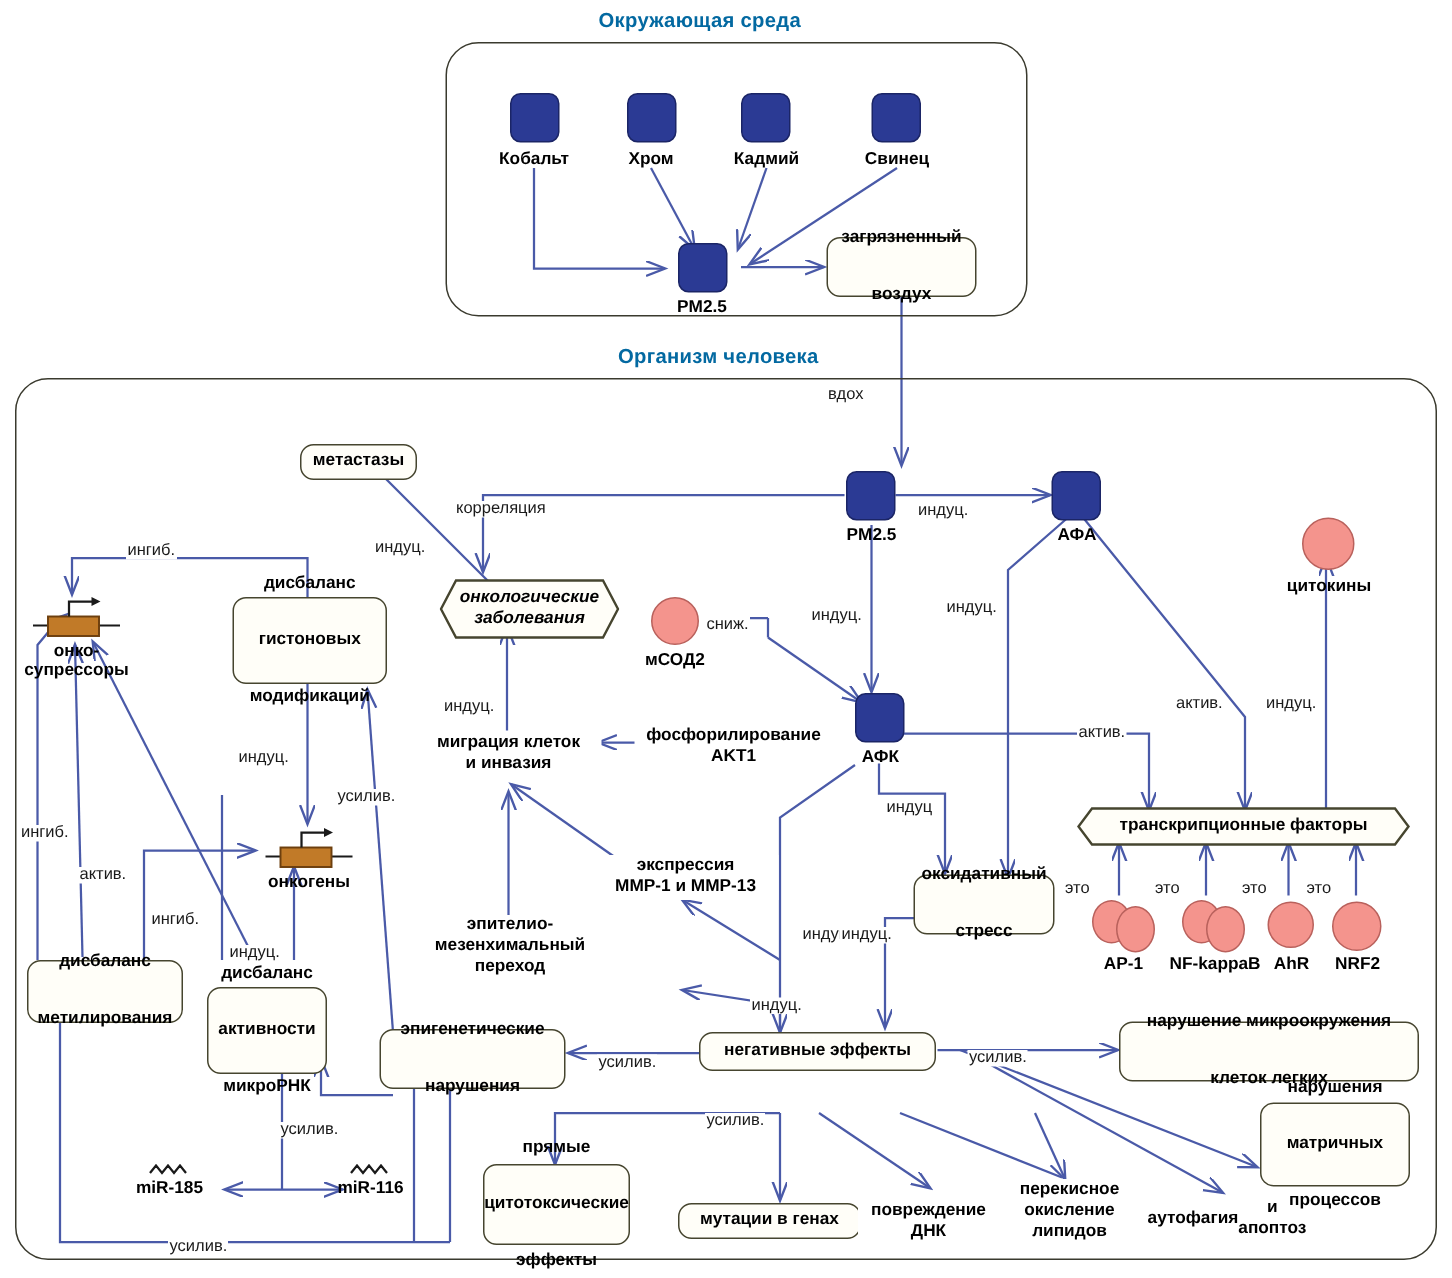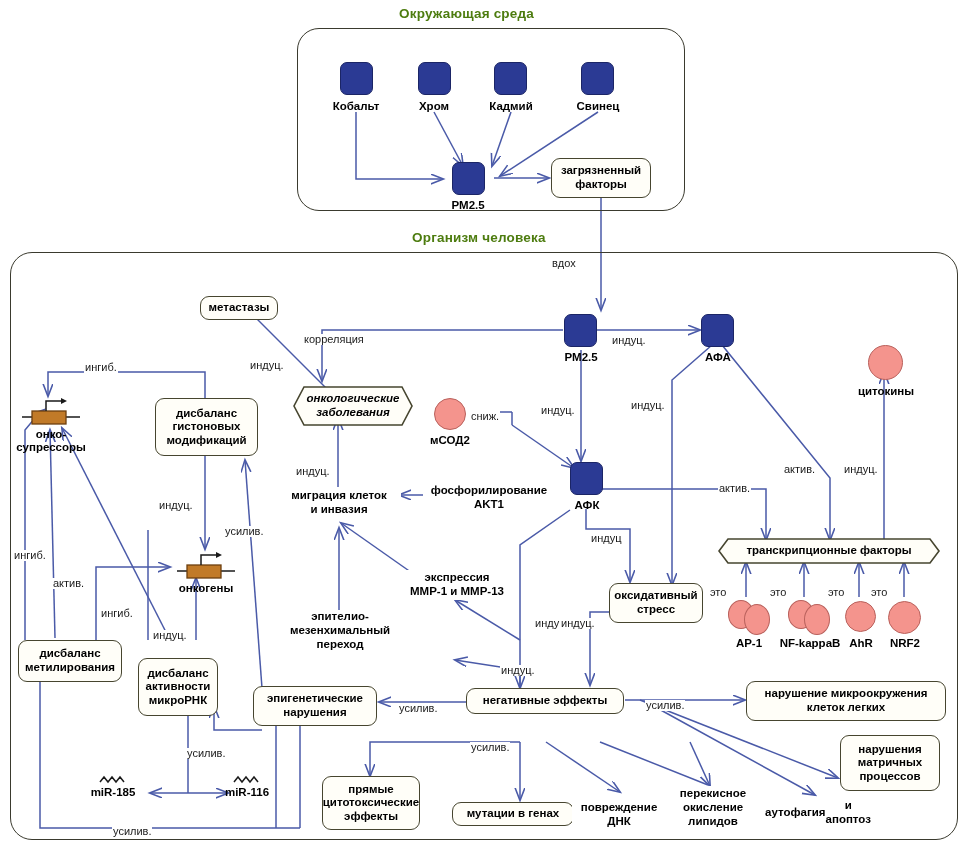--- a/index.html
+++ b/index.html
@@ -20,21 +20,21 @@
     position: absolute;
     left: 0; top: 0;
     width: 968px; height: 852px;
     pointer-events: none;
   }
   
   .section-title {
     position: absolute;
     font-weight: bold;
     font-size: 13.5px;
-    color: #4d7c0f;
+    color: #0369a1;
     white-space: nowrap;
     letter-spacing: .2px;
   }
   
   .frame {
     position: absolute;
     border: 1.6px solid #3a3a2e;
     border-radius: 22px;
     background: transparent;
   }
@@ -46,20 +46,21 @@
     background: #fffef8;
     font-size: 11.5px;
     font-weight: bold;
     color: #000;
     line-height: 1.18;
     display: flex;
     align-items: center;
     justify-content: center;
     text-align: center;
     padding: 2px 5px;
+    gap: 24px;
   }
   
   .tnode {
     position: absolute;
     font-size: 11.5px;
     font-weight: bold;
     color: #000;
     line-height: 1.2;
     text-align: center;
     background: #ffffff;
@@ -256,21 +257,21 @@
   <div class="cap" style="left:471px; top:100px; width:80px;">Кадмий</div>
 
   <div class="bsq" style="left:581px; top:62px; width:33px; height:33px;"></div>
   <div class="cap" style="left:558px; top:100px; width:80px;">Свинец</div>
 
   <div class="bsq" style="left:452px; top:162px; width:33px; height:33px;"></div>
   <div class="cap" style="left:428px; top:199px; width:80px;">PM2.5</div>
 
   <div class="node" style="left:551px; top:158px; width:100px; height:40px; flex-direction:column;">
     <span>загрязненный</span>
-    <span>факторы</span>
+    <span>воздух</span>
   </div>
 
   <div class="section-title" style="left:412px; top:230px;">Организм человека</div>
   <div class="frame" style="left:10px; top:252px; width:948px; height:588px;"></div>
 
   <div class="bsq" style="left:564px; top:314px; width:33px; height:33px;"></div>
   <div class="cap" style="left:541px; top:351px; width:80px;">PM2.5</div>
 
   <div class="bsq" style="left:701px; top:314px; width:33px; height:33px;"></div>
   <div class="cap" style="left:678px; top:351px; width:80px;">АФА</div>

